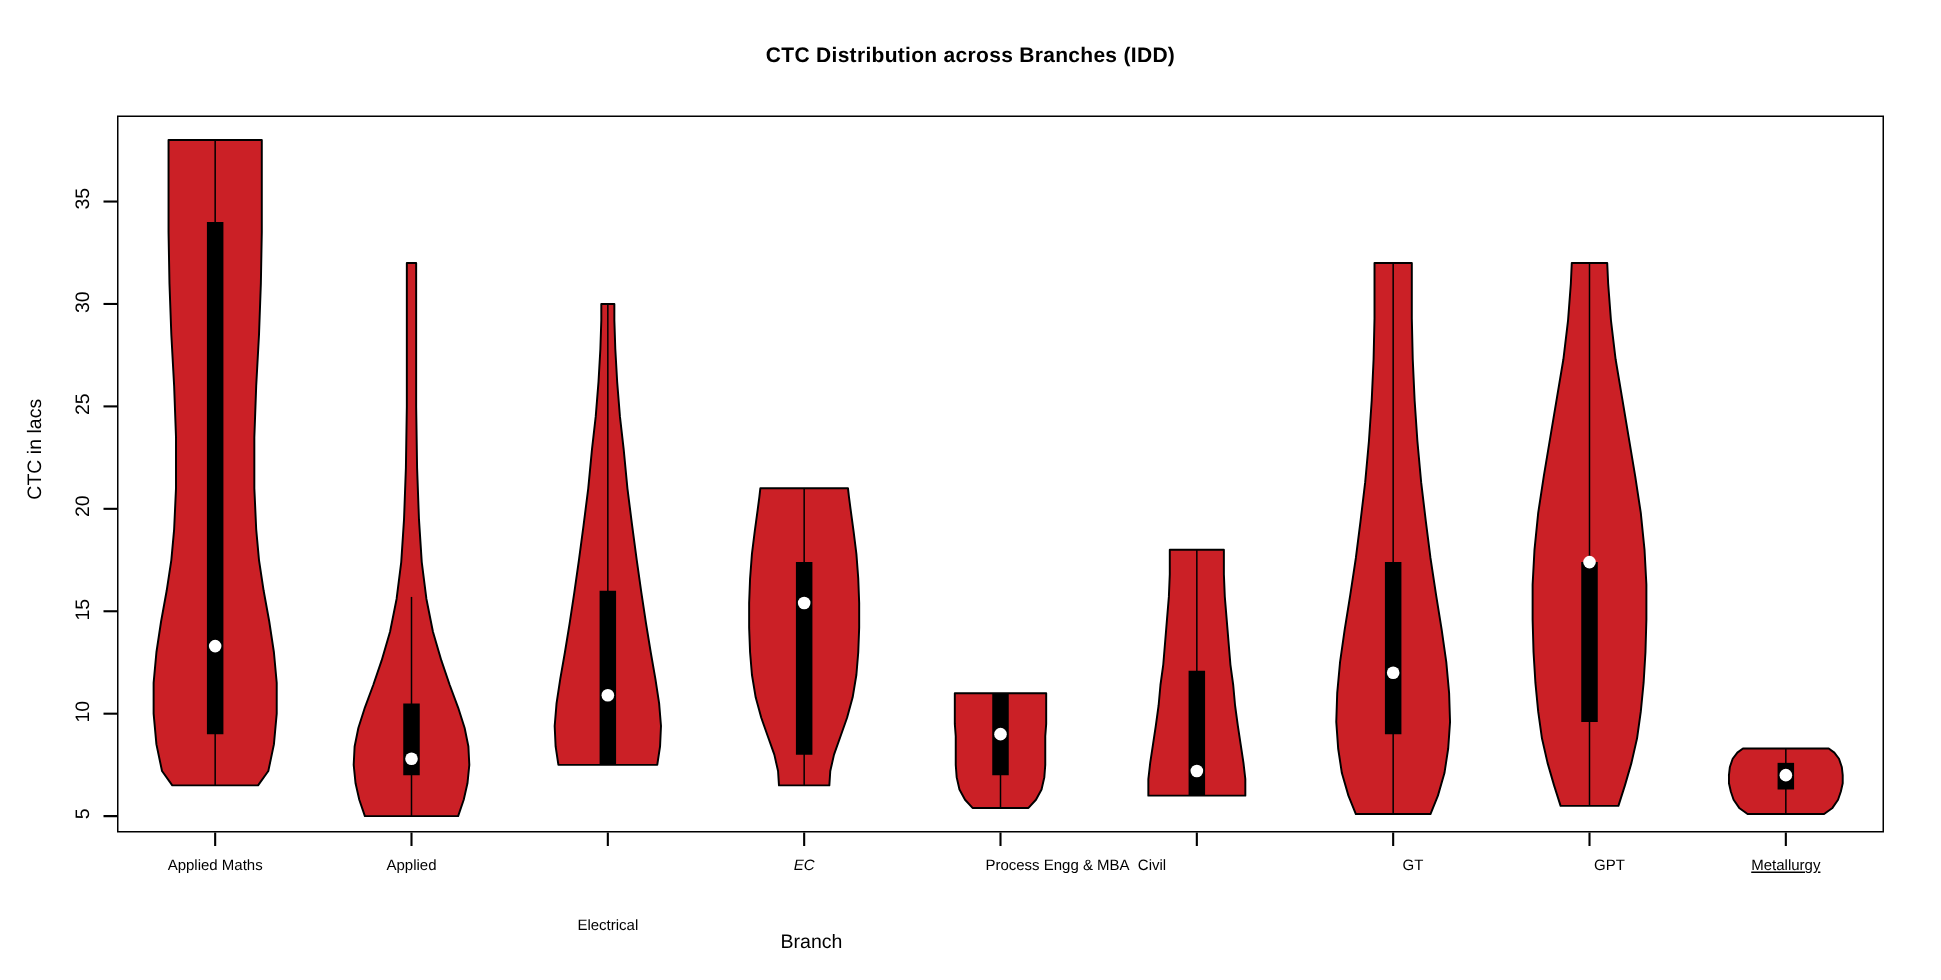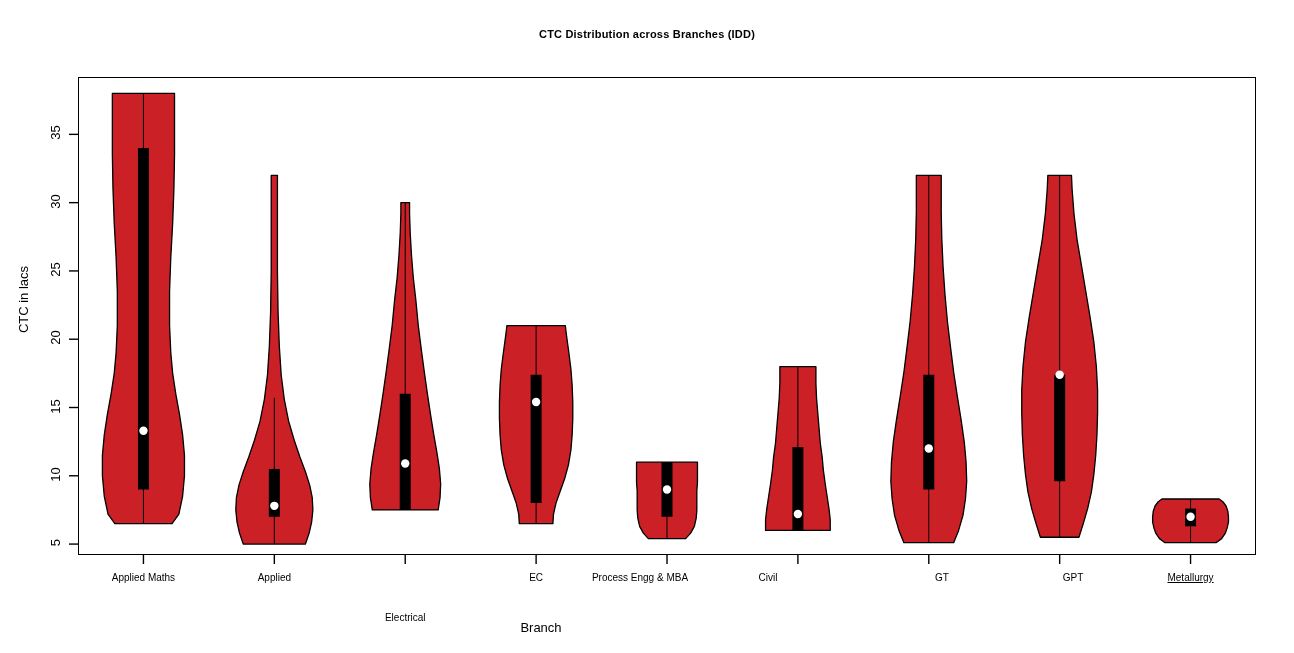--- a/index.html
+++ b/index.html
@@ -1,21 +1,21 @@
 <!DOCTYPE html>
 <html><head>
 <meta charset="utf-8">
 <style>
   html,body{margin:0;padding:0;background:#ffffff;}
   body{width:1294px;height:653px;overflow:hidden;font-family:"Liberation Sans",sans-serif;color:#000;}
   #plot-root{position:relative;width:1294px;height:653px;background:#fff;}
 
   #chart-title{
     position:absolute;left:0;top:28px;width:1294px;text-align:center;
-    font-size:11px;font-weight:bold;letter-spacing:.2px;color:#000;
+    font-size:14px;font-weight:bold;letter-spacing:.2px;color:#000;
   }
 
   #plot-frame{
     position:absolute;left:78px;top:77px;width:1178px;height:478px;
     border:1.4px solid #000;box-sizing:border-box;background:transparent;
   }
 
   #svg-canvas{position:absolute;left:0;top:0;width:1294px;height:653px;}
 
   .ytick-label{
@@ -113,22 +113,22 @@
       <div class="ytick-label" style="width: 40px; left: 35px; top: 398.503px;">15</div>
       <div class="ytick-label" style="width: 40px; left: 35px; top: 330.217px;">20</div>
       <div class="ytick-label" style="width: 40px; left: 35px; top: 261.931px;">25</div>
       <div class="ytick-label" style="width: 40px; left: 35px; top: 193.646px;">30</div>
       <div class="ytick-label" style="width: 40px; left: 35px; top: 125.36px;">35</div>
     </div>
   <div id="xtick-labels">
       <div class="xtick-label" style="left: 143.444px;">Applied Maths</div>
       <div class="xtick-label" style="left: 274.333px;">Applied</div>
       <div class="xtick-label" style="left: 405.222px; margin-top: 40px;">Electrical</div>
-      <div class="xtick-label" style="left: 536.111px;">EC</div>
-      <div class="xtick-label" style="left: 640px; text-align: center;">Process Engg &amp; MBA</div>
+      <div class="xtick-label" style="left: 536.111px; font-style: italic;">EC</div>
+      <div class="xtick-label" style="left: 705px; text-align: center;">Process Engg &amp; MBA</div>
       <div class="xtick-label" style="left: 768px;">Civil</div>
       <div class="xtick-label" style="left: 942px;">GT</div>
       <div class="xtick-label" style="left: 1073px;">GPT</div>
       <div class="xtick-label" style="left: 1190.56px; text-decoration: underline;">Metallurgy</div>
     </div>
 
   <div id="x-axis-title">Branch</div>
 </div>
 
 </body></html>

